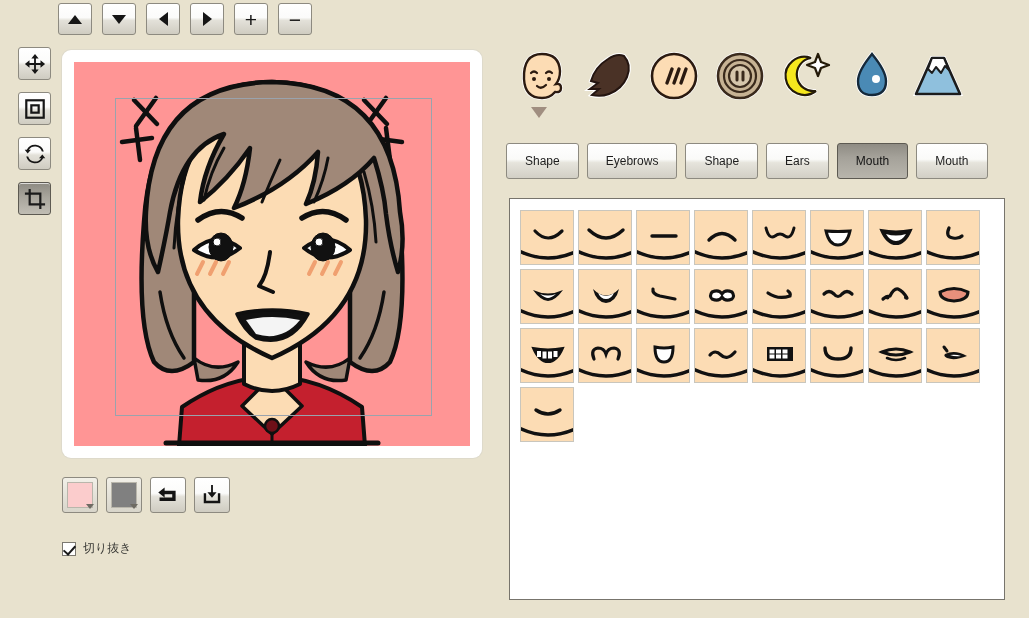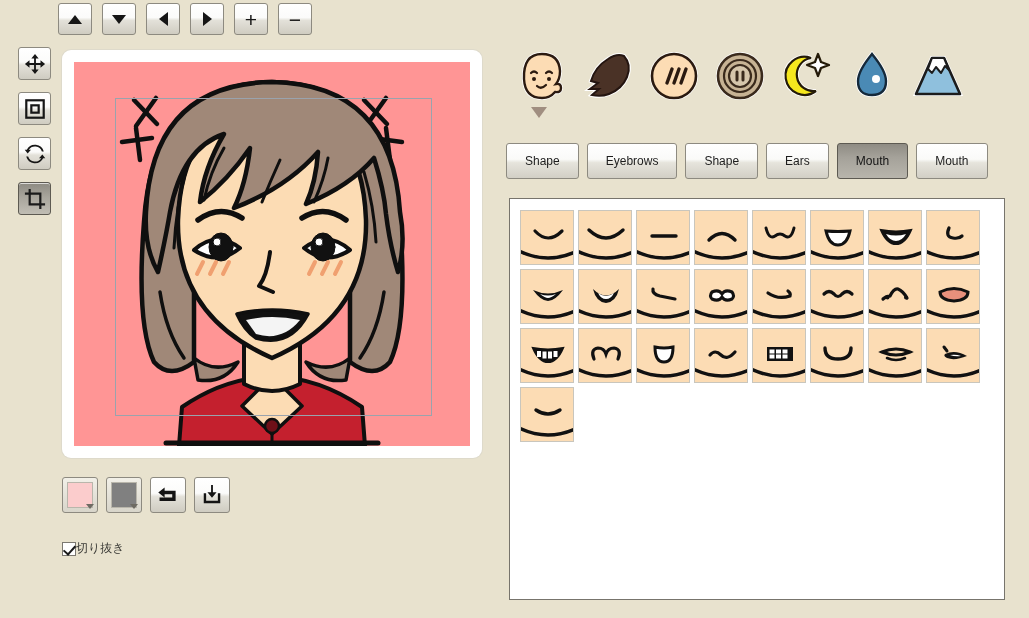--- a/index.html
+++ b/index.html
@@ -66,21 +66,21 @@
     display:flex; align-items:center; justify-content:center; cursor:pointer;
   }
   .swatch-inner { width:26px; height:26px; border:1px solid #b9b6ab; }
   .swatch-arrow {
     position:absolute; right:3px; bottom:3px; width:0; height:0;
     border-left:4px solid transparent; border-right:4px solid transparent;
     border-top:5px solid #6e6b63;
   }
   #bottom-controls .btn3d { width:36px; height:36px; }
 
-  #crop-check-row { position:absolute; left:62px; top:540px; display:flex; align-items:center; }
+  #crop-check-row { position:absolute; left:62px; top:540px; display:flex; align-items:center; gap:7px; }
   .checkbox {
     width:14px; height:14px; background:#fff; border:1px solid #7b7870;
     position:relative; cursor:pointer;
   }
   .checkbox::after {
     content:""; position:absolute; left:3px; top:0px; width:5px; height:10px;
     border:solid #1a1a1a; border-width:0 2px 2px 0; transform:rotate(42deg);
   }
   #crop-check-label { font-size:12px; color:#3a3a36; }
 

